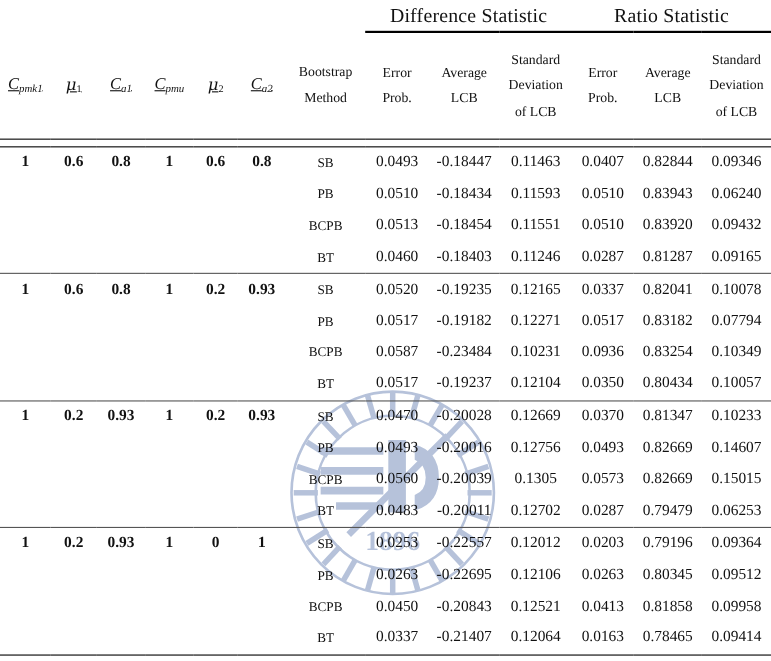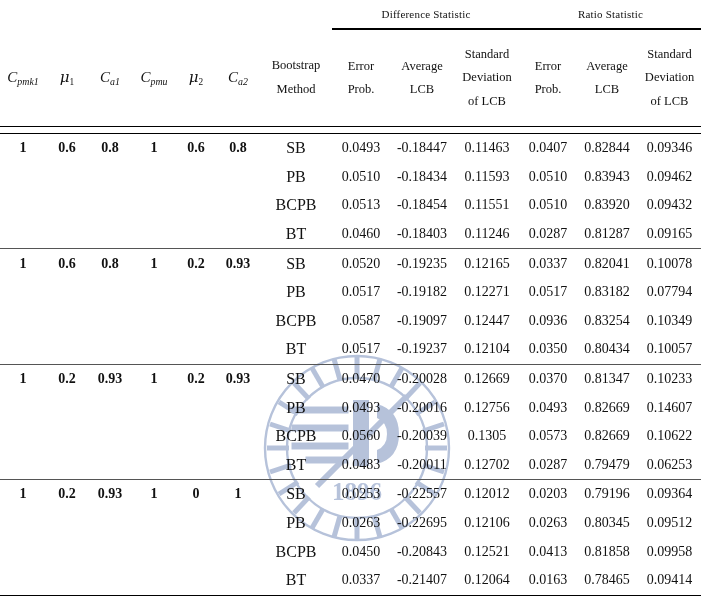--- a/index.html
+++ b/index.html
@@ -49,21 +49,21 @@
     padding: 0;
     vertical-align: middle;
     text-align: center;
     font-weight: normal;
     background: transparent;
   }
 
   
   .grp-row td { height: 28px; padding-bottom: 2px; }
   .grp-title {
-    font-size: 11px;
+    font-size: 18px;
     letter-spacing: .2px;
     white-space: nowrap;
   }
   .grp-rule {
     height: 0;
     border-bottom: 2.5px solid #000;
   }
   .grp-rule-spacer { border-bottom: none; }
 
   
@@ -72,20 +72,21 @@
     vertical-align: middle;
     font-weight: bold;
     font-size: 12.5px;
     line-height: 1.85;
   }
   .colhead-row td.param-head {
     font-weight: normal;
     font-size: 15px;
     font-style: italic;
     line-height: 1;
+    text-decoration: underline;
   }
   .mathvar { font-style: italic; font-family: "Liberation Serif", serif; }
   .mathvar sub {
     font-size: 0.66em;
     font-style: italic;
     vertical-align: baseline;
     position: relative;
     top: 0.32em;
   }
   .greek { font-style: italic; font-family: "DejaVu Serif", serif; }
@@ -116,21 +117,21 @@
   tr.rule-double-bottom td {
     height: 5px;
     border-top: 1.6px solid #000;
     border-bottom: 2.0px solid #000;
     padding: 0;
   }
 
   
   .data-row td { height: 28.6px; font-size: 14px; }
   .data-row td.param { font-weight: bold; font-size: 14px; }
-  .data-row td.method { font-size: 16px; }
+  .data-row td.method { font-size: 12px; }
   .data-row td.num { font-size: 14px; }
   .first-of-block td { padding-top: 2px; }
 </style>
 </head>
 <body>
 
 <div id="page">
 
   <div class="watermark">
     <svg viewBox="0 0 200 200" xmlns="http://www.w3.org/2000/svg">
@@ -291,21 +292,21 @@
           <td class="param"></td>
           <td class="param"></td>
           <td class="param"></td>
           <td class="param"></td>
           <td class="method">PB</td>
           <td class="num">0.0510</td>
           <td class="num">-0.18434</td>
           <td class="num">0.11593</td>
           <td class="num">0.0510</td>
           <td class="num">0.83943</td>
-          <td class="num">0.09462</td>
+          <td class="num">0.06240</td>
         </tr>
         <tr class="data-row">
           <td class="param"></td>
           <td class="param"></td>
           <td class="param"></td>
           <td class="param"></td>
           <td class="param"></td>
           <td class="param"></td>
           <td class="method">BCPB</td>
           <td class="num">0.0513</td>
@@ -365,22 +366,22 @@
         </tr>
         <tr class="data-row">
           <td class="param"></td>
           <td class="param"></td>
           <td class="param"></td>
           <td class="param"></td>
           <td class="param"></td>
           <td class="param"></td>
           <td class="method">BCPB</td>
           <td class="num">0.0587</td>
-          <td class="num">-0.19097</td>
-          <td class="num">0.12447</td>
+          <td class="num">-0.23484</td>
+          <td class="num">0.10231</td>
           <td class="num">0.0936</td>
           <td class="num">0.83254</td>
           <td class="num">0.10349</td>
         </tr>
         <tr class="data-row">
           <td class="param"></td>
           <td class="param"></td>
           <td class="param"></td>
           <td class="param"></td>
           <td class="param"></td>
@@ -432,21 +433,21 @@
           <td class="param"></td>
           <td class="param"></td>
           <td class="param"></td>
           <td class="param"></td>
           <td class="method">BCPB</td>
           <td class="num">0.0560</td>
           <td class="num">-0.20039</td>
           <td class="num">0.1305</td>
           <td class="num">0.0573</td>
           <td class="num">0.82669</td>
-          <td class="num">0.10622</td>
+          <td class="num">0.15015</td>
         </tr>
         <tr class="data-row">
           <td class="param"></td>
           <td class="param"></td>
           <td class="param"></td>
           <td class="param"></td>
           <td class="param"></td>
           <td class="param"></td>
           <td class="method">BT</td>
           <td class="num">0.0483</td>

